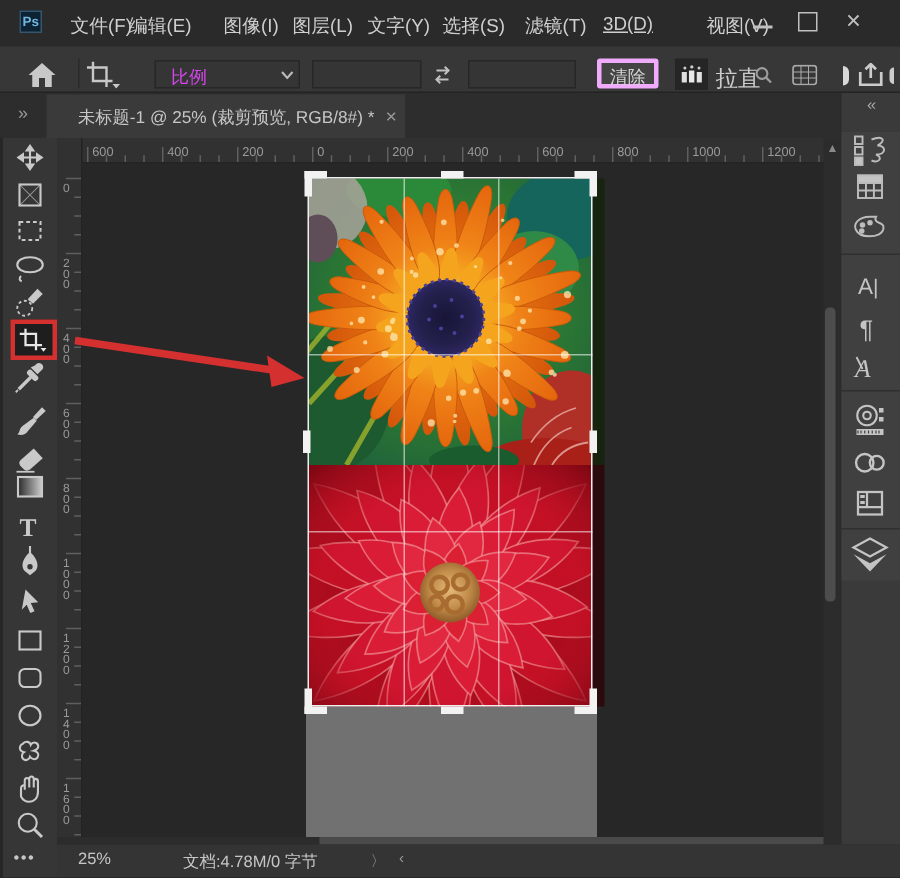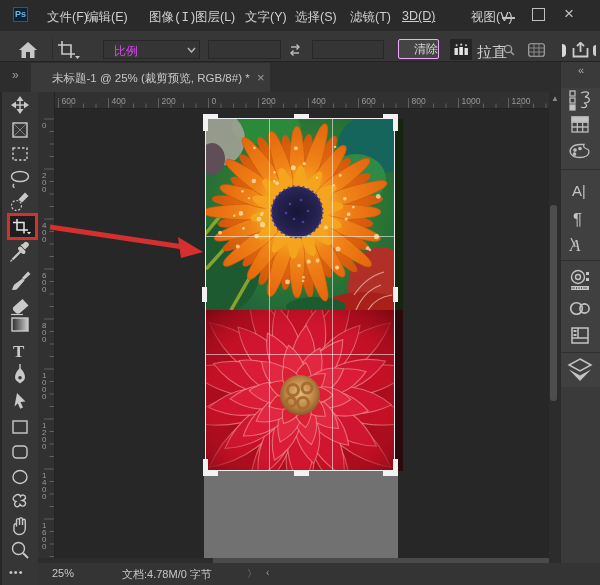--- a/index.html
+++ b/index.html
@@ -8,21 +8,21 @@
   .abs{position:absolute;}
   .txt{color:#cfcfcf;font-size:12.5px;}
 </style>
 </head>
 <body>
 
 <div class="abs" style="left:0;top:0;width:600px;height:31px;background:#2a2a2a;"></div>
 <div class="abs" style="left:13px;top:7px;width:15px;height:15px;background:#0d2233;border:1px solid #35566e;box-sizing:border-box;color:#6fb6de;font-size:9px;font-weight:bold;text-align:center;line-height:13px;">Ps</div>
 <div class="abs txt" style="left:47px;top:9px;">文件(F)</div>
 <div class="abs txt" style="left:86px;top:9px;">编辑(E)</div>
-<div class="abs txt" style="left:149px;top:9px;font-family:Liberation Mono, monospace;">图像(I)</div>
+<div class="abs txt" style="left:149px;top:9px;">图像(I)</div>
 <div class="abs txt" style="left:195px;top:9px;">图层(L)</div>
 <div class="abs txt" style="left:245px;top:9px;">文字(Y)</div>
 <div class="abs txt" style="left:295px;top:9px;">选择(S)</div>
 <div class="abs txt" style="left:350px;top:9px;">滤镜(T)</div>
 <div class="abs txt" style="left:402px;top:9px;text-decoration:underline;">3D(D)</div>
 <div class="abs txt" style="left:471px;top:9px;">视图(V)</div>
 
 <div class="abs" style="left:502px;top:17px;width:13px;height:2px;background:#c0c0c0;"></div>
 <div class="abs" style="left:532px;top:8px;width:13px;height:13px;border:1.5px solid #c0c0c0;box-sizing:border-box;"></div>
 <div class="abs" style="left:564px;top:6px;width:14px;height:16px;color:#c0c0c0;font-size:17px;line-height:16px;">×</div>
@@ -50,21 +50,21 @@
 <svg class="abs" style="left:288px;top:43px;" width="14" height="14" viewBox="0 0 14 14">
   <g stroke="#c0c0c0" stroke-width="1.4" fill="none">
     <path d="M3 4 L11 4"></path>
       <path d="M8.5 1.5 L11 4 L8.5 6.5"></path>
     <path d="M11 10 L3 10"></path>
       <path d="M5.5 7.5 L3 10 L5.5 12.5"></path>
   </g>
 </svg>
 <div class="abs" style="left:312px;top:40px;width:72px;height:19px;background:#353535;border:1px solid #272727;box-sizing:border-box;"></div>
 
-<div class="abs" style="left:398px;top:39px;width:41px;height:20px;background:#444444;border:1px solid #f0abfc;box-sizing:border-box;border-radius:2px;color:#d4d4d4;font-size:12px;text-align:right;line-height:18px;">清除</div>
+<div class="abs" style="left:398px;top:39px;width:41px;height:20px;background:#444444;border:3px solid #f0abfc;box-sizing:border-box;border-radius:2px;color:#d4d4d4;font-size:12px;text-align:center;line-height:18px;">清除</div>
 
 <div class="abs" style="left:450px;top:39px;width:22px;height:21px;background:#252525;"></div>
 <svg class="abs" style="left:454px;top:43px;" width="15" height="13" viewBox="0 0 15 13">
   <rect x="0.5" y="5" width="3.4" height="7" fill="#e0e0e0"></rect>
   <rect x="5.3" y="4" width="3.6" height="8" fill="#e8e8e8"></rect>
   <rect x="10.5" y="5" width="3.4" height="7" fill="#e0e0e0"></rect>
   <circle cx="2.6" cy="2.3" r="1" fill="#cccccc"></circle>
   <circle cx="7.2" cy="1.6" r="1.1" fill="#cccccc"></circle>
   <circle cx="12" cy="2.3" r="1" fill="#cccccc"></circle>
 </svg>

